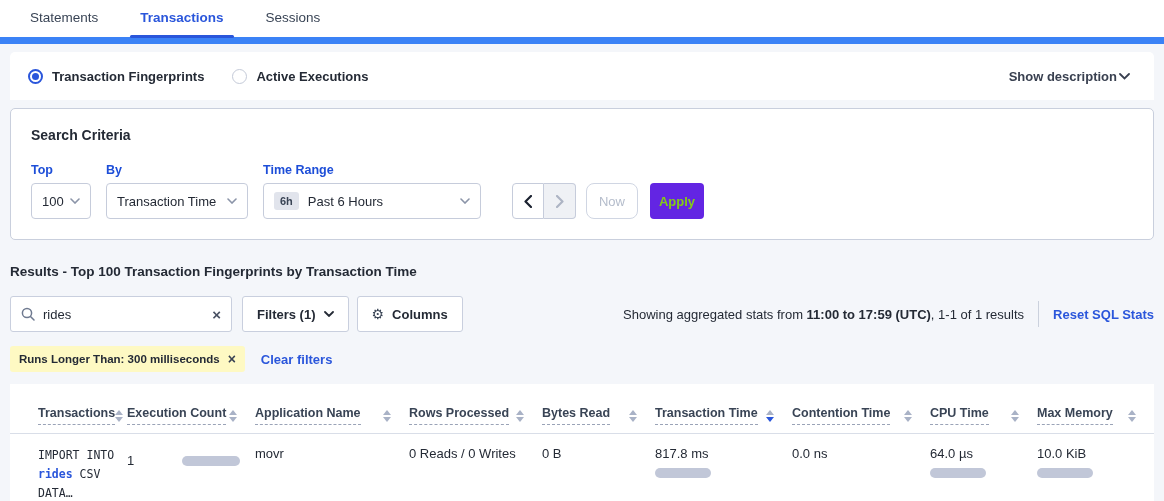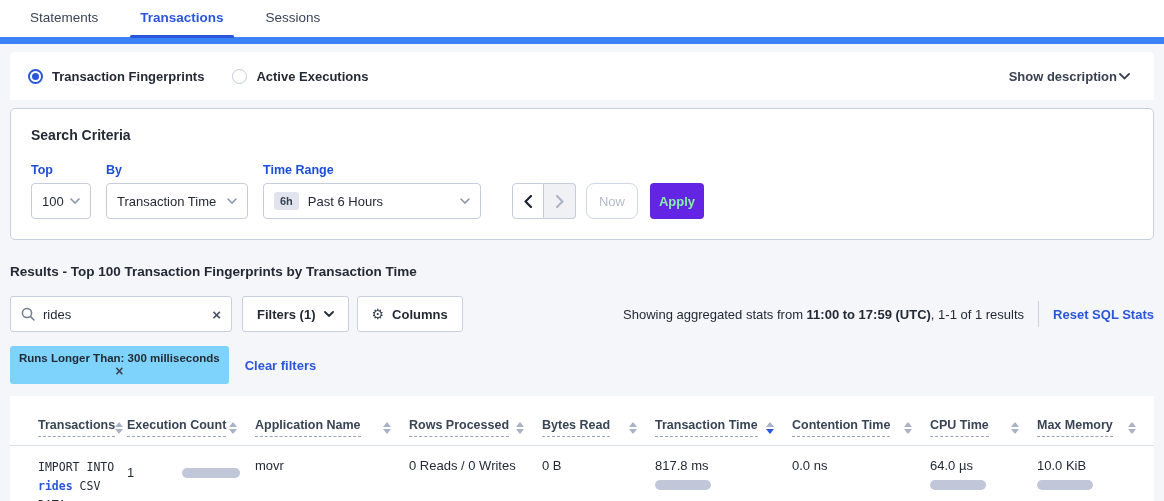--- a/index.html
+++ b/index.html
@@ -90,21 +90,21 @@
   }
   .arrow-btn.prev { border-radius:4px 0 0 4px; }
   .arrow-btn.next { border-radius:0 4px 4px 0; border-left:none; background:#eff1f5; cursor:default; }
   .now-btn {
     margin-left:10px; width:52px; height:36px; border:1px solid #d0d6e3;
     background:#fff; border-radius:8px; color:#b4bccb; font-size:13px; cursor:default;
     display:flex; align-items:center; justify-content:center;
   }
   .apply-btn {
     margin-left:12px; width:54px; height:36px; border:none; border-radius:4px;
-    background:#6325e3; color:#86efac; font-weight:700; font-size:13px; cursor:pointer;
+    background:#6325e3; color:#84cc16; font-weight:700; font-size:13px; cursor:pointer;
     display:flex; align-items:center; justify-content:center;
   }
   
   .results-heading {
     margin:24px 10px 0 10px;
     font-size:13.5px; font-weight:700; color:#242a35;
   }
   .results-controls { display:flex; align-items:center; margin:17px 10px 0 10px; }
   .searchbox {
     width:222px; height:36px; background:#fff; border:1px solid #c9cfde; border-radius:3px;
@@ -124,23 +124,23 @@
   .btn-filters { margin-left:10px;text-align:center; }
   .btn-columns { margin-left:8px; }
   .gear { font-family:"DejaVu Sans",sans-serif; font-size:14px; color:#394455; font-weight:400; }
   .stats { margin-left:auto; display:flex; align-items:center; font-size:13px; color:#242a35; }
   .stats b { font-weight:700; }
   .stats-divider { width:1px; height:26px; background:#cbd1dd; margin:0 14px; }
   .link { color:#2a56db; font-weight:600; cursor:pointer; text-decoration:none; font-size:13px; }
   
   .chip-row { display:flex; align-items:center; margin:14px 10px 0 10px; }
   .chip {
-    background:#7dd3fc; border-radius:3px; padding:6px 9px;
-    display:flex; align-items:center; 
-    font-size:11.5px; font-weight:600; color:#242a35;flex-direction:column;
+    background:#fef9c3; border-radius:3px; padding:6px 9px;
+    display:flex; align-items:center; gap:8px;
+    font-size:11.5px; font-weight:600; color:#242a35;
   }
   .chip-x { font-size:14px; font-weight:700; color:#3a4354; cursor:pointer; line-height:1; }
   .clear-filters { margin-left:16px; font-size:13px; }
   
   .table-card { background:#fff; margin:12px 10px 0 10px; padding:8px 0 15px 0; border-radius:0 0 3px 3px; }
   table { width:100%; border-collapse:collapse; table-layout:fixed; }
   th { text-align:left; padding:14px 0 8px 0; border-bottom:1px solid #d9dee8; vertical-align:middle; }
   .th-inner { display:flex; align-items:center; }
   .th-label {
     font-size:12.5px; font-weight:700; color:#394455;

